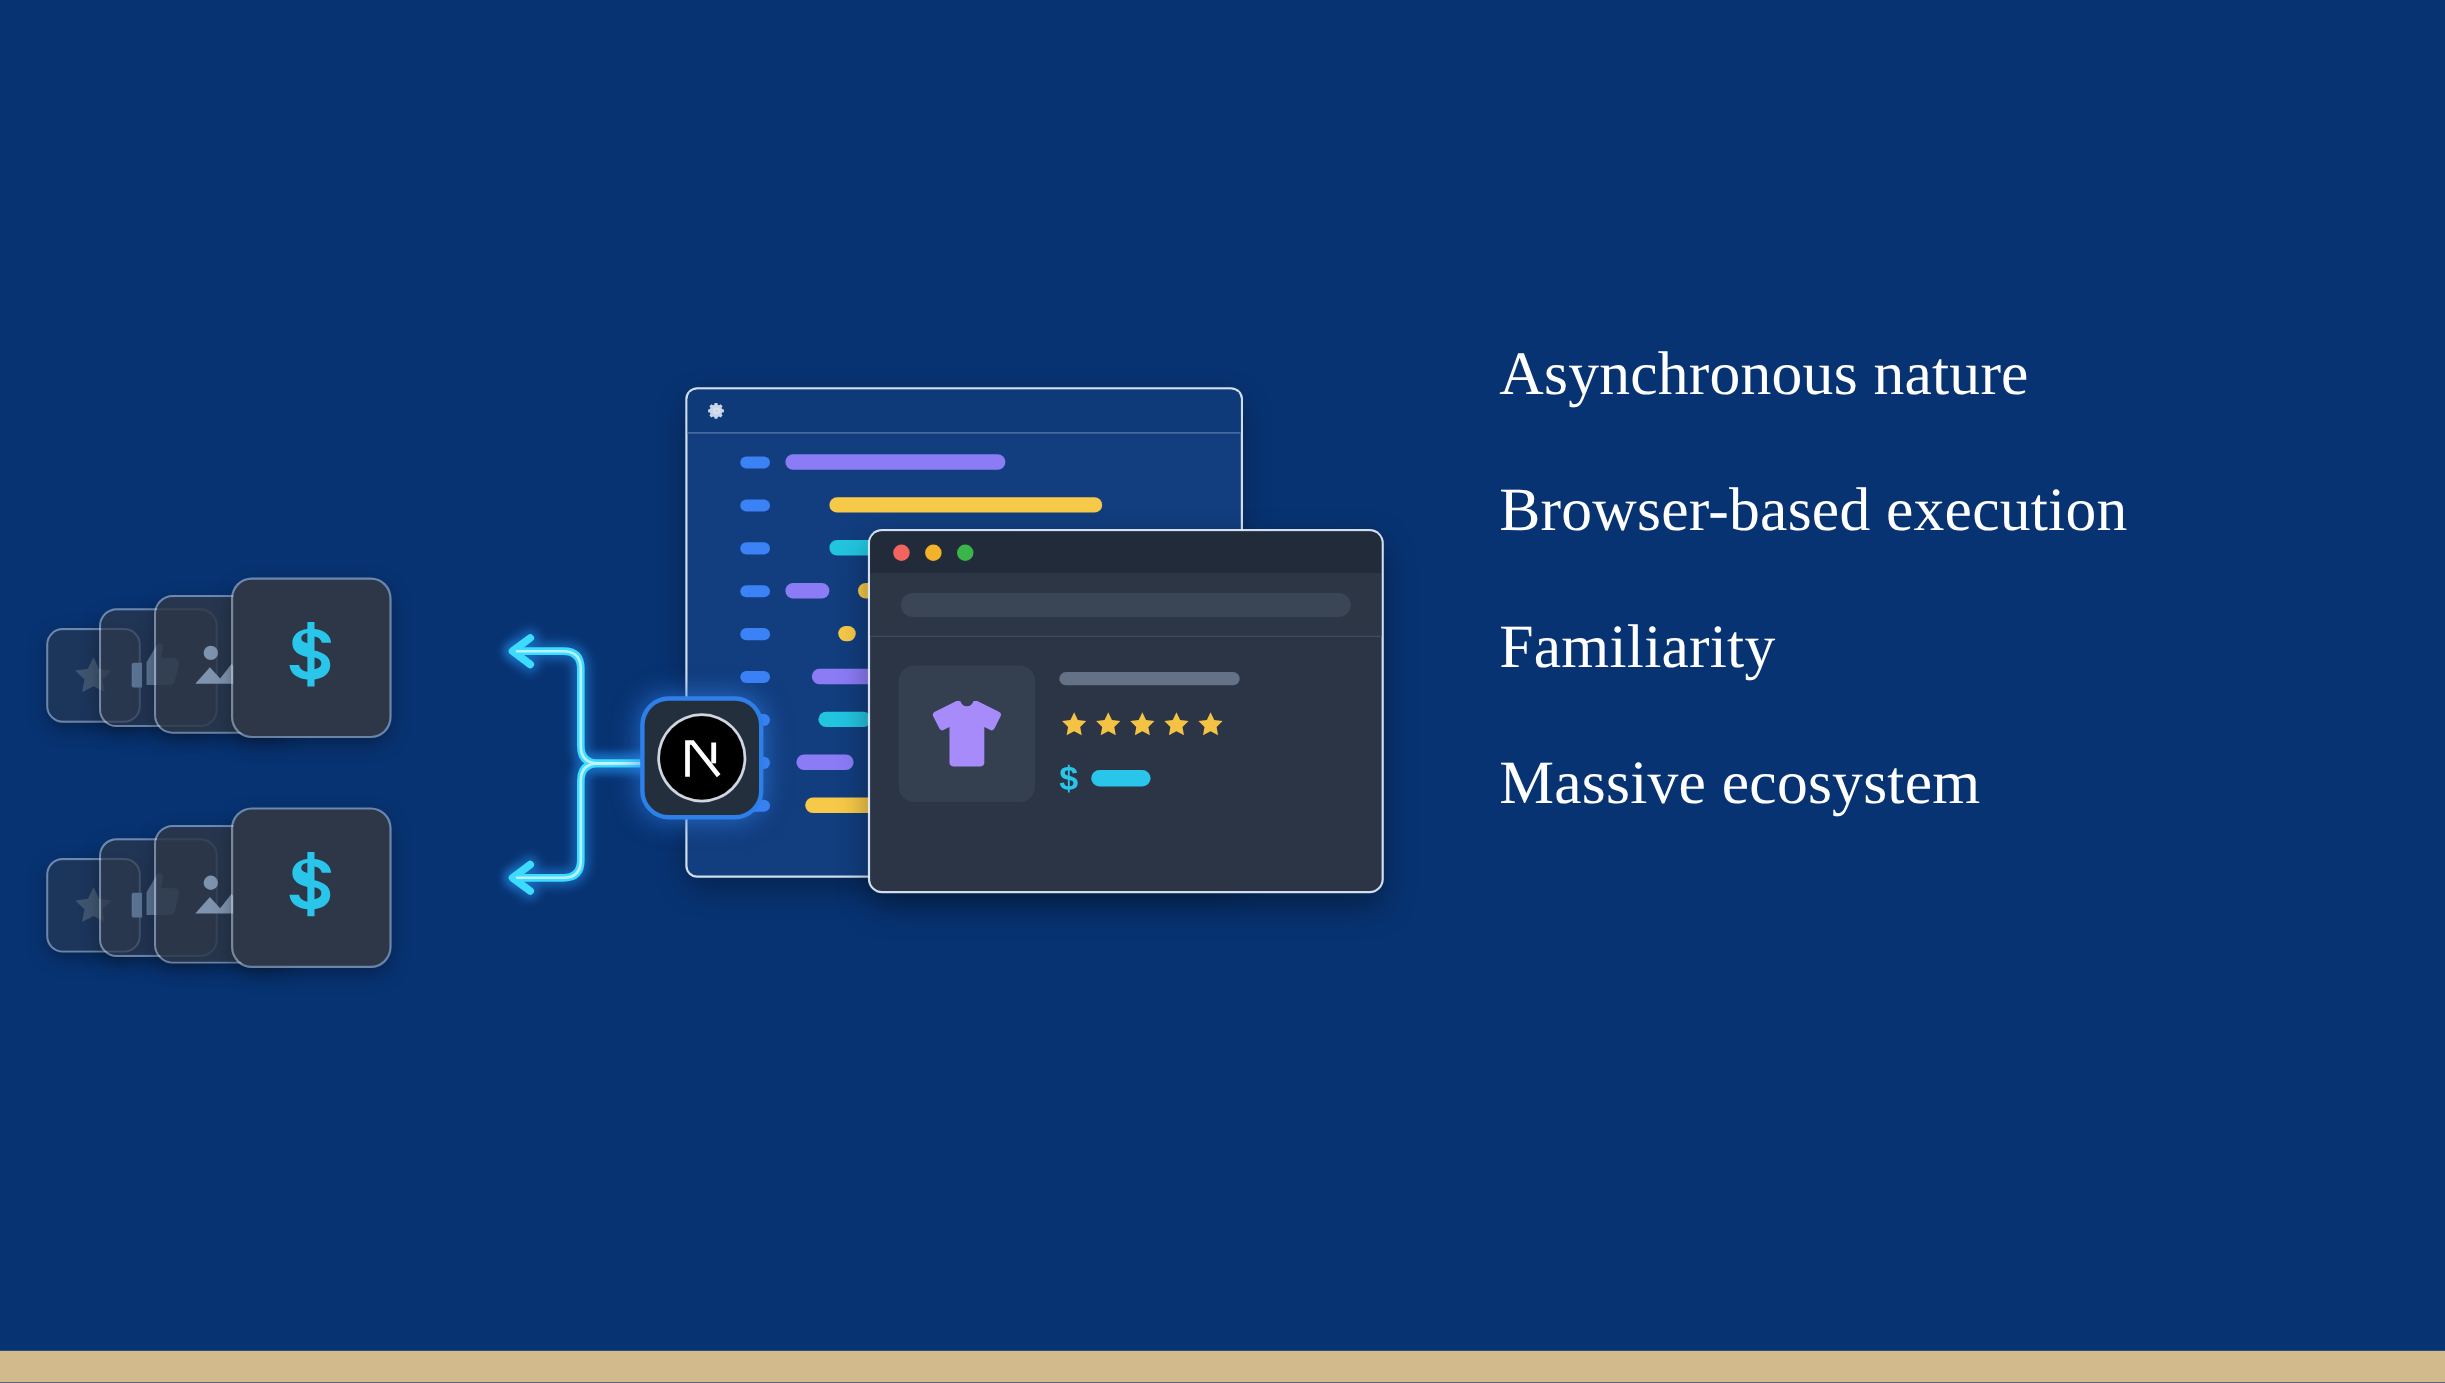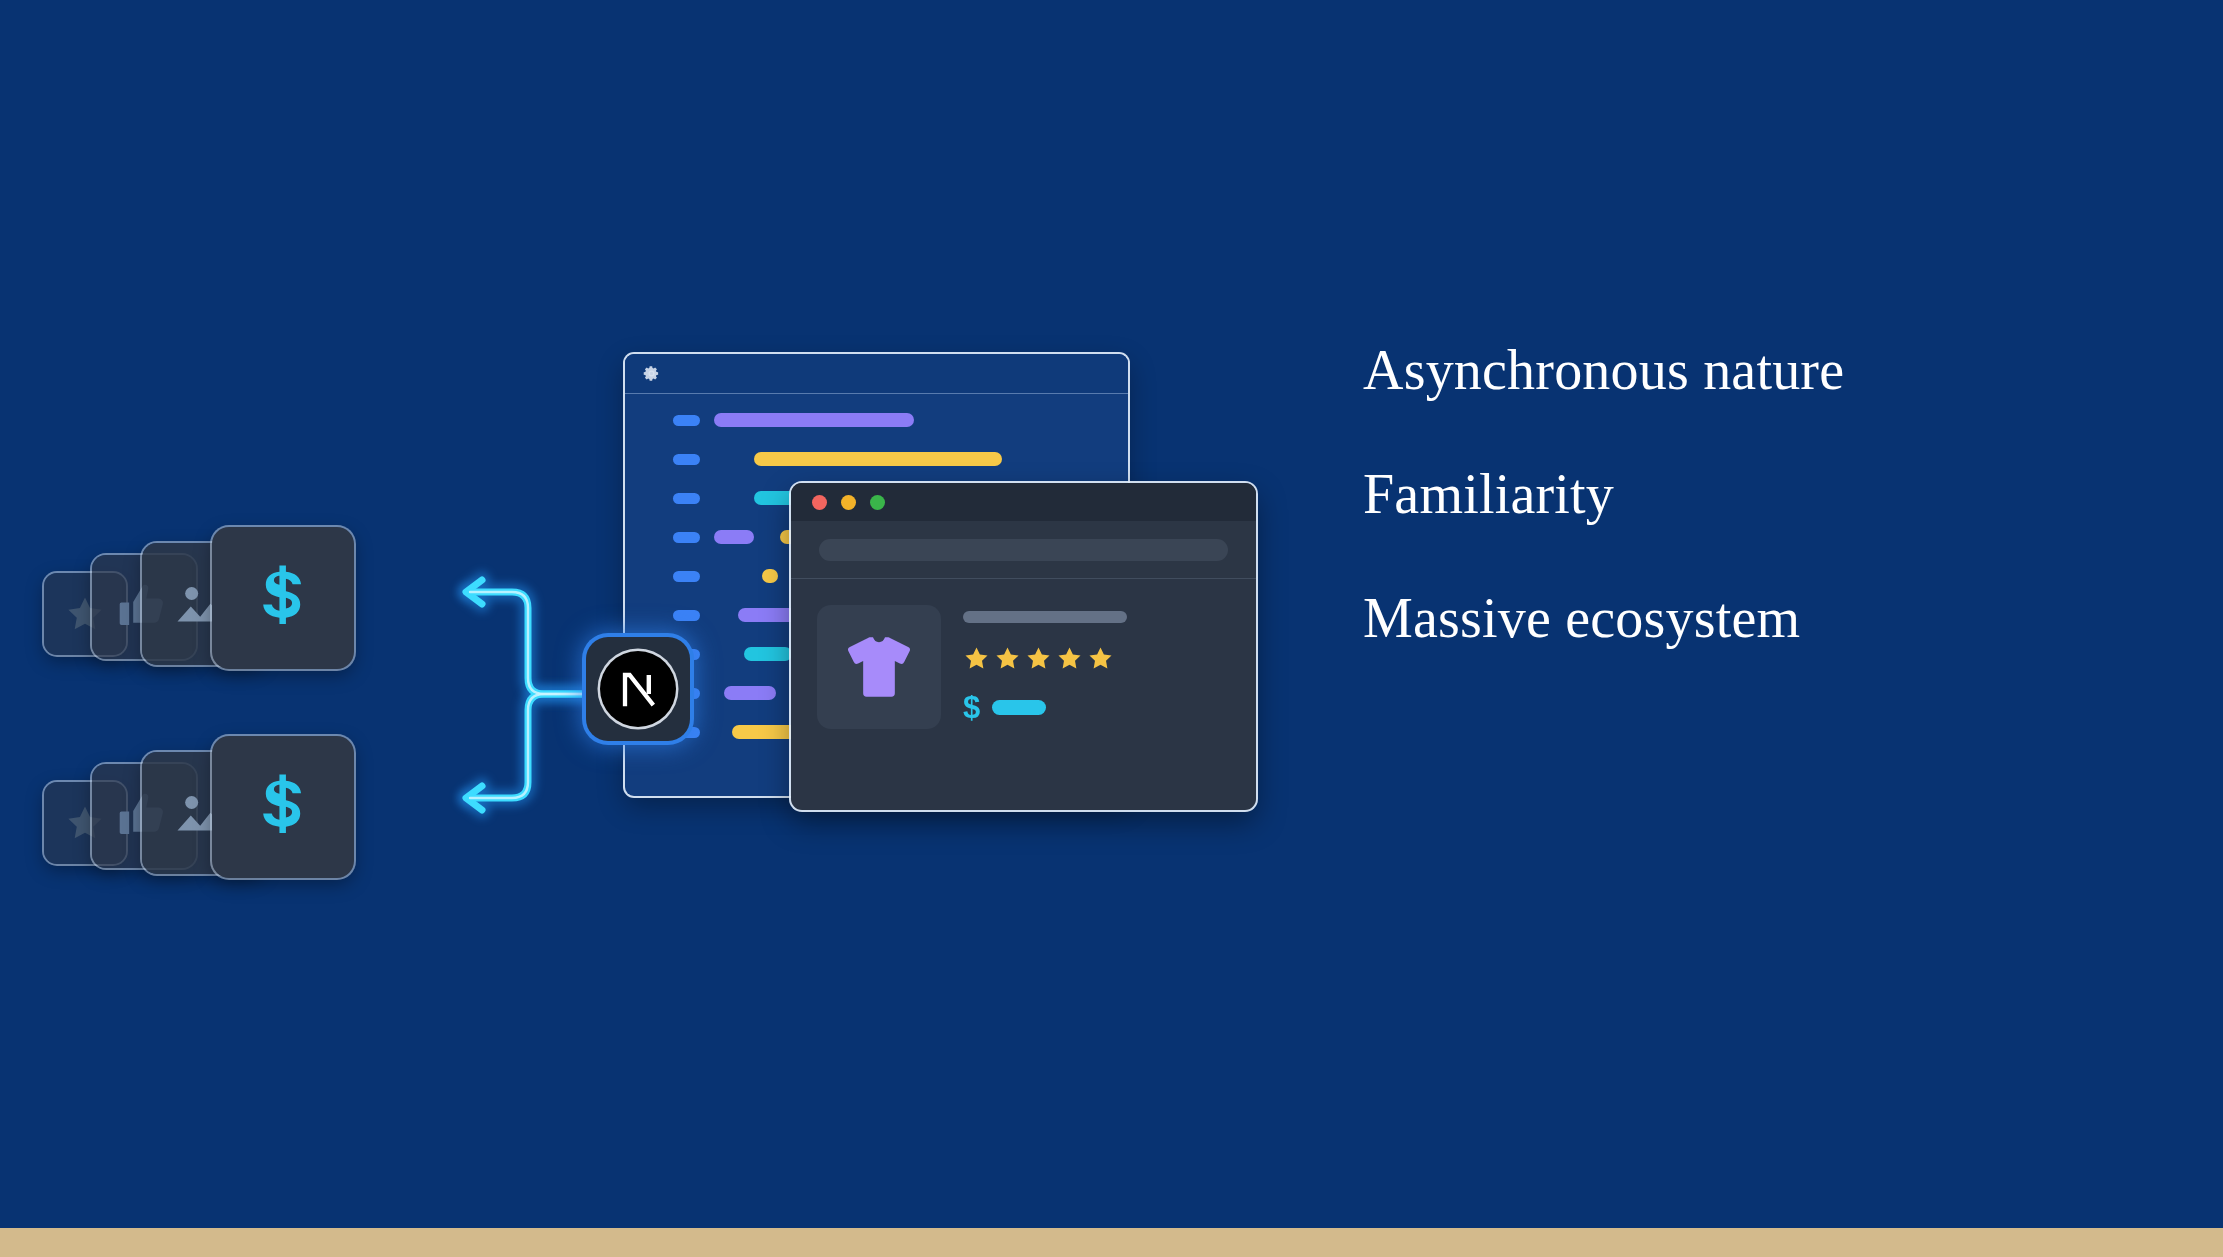--- a/index.html
+++ b/index.html
@@ -29,21 +29,21 @@
     bottom: 0;
     width: 2223px;
     height: 29px;
     background: #d3ba8c;
   }
 
   
   .bullet-list {
     position: absolute;
     left: 1363px;
-    top: 342px;
+    top: 312px;
     width: 820px;
   }
   .bullet-item {
     color: #ffffff;
     font-family: "Liberation Serif", serif;
     font-size: 56px;
     line-height: 1.0;
     font-weight: 400;
     letter-spacing: 0.2px;
     white-space: nowrap;
@@ -477,19 +477,20 @@
         <div class="price-row">
           <span class="price-sign">$</span>
           <span class="price-pill"></span>
         </div>
       </div>
     </div>
   </div>
 
   <div class="bullet-list" id="bullet-list">
       <div class="bullet-item">Asynchronous nature</div>
+      <div class="bullet-item">Browser-based execution</div>
       <div class="bullet-item">Familiarity</div>
       <div class="bullet-item">Massive ecosystem</div>
     </div>
 
   <div class="bottom-strip"></div>
 
 </div>
 
 </body></html>

